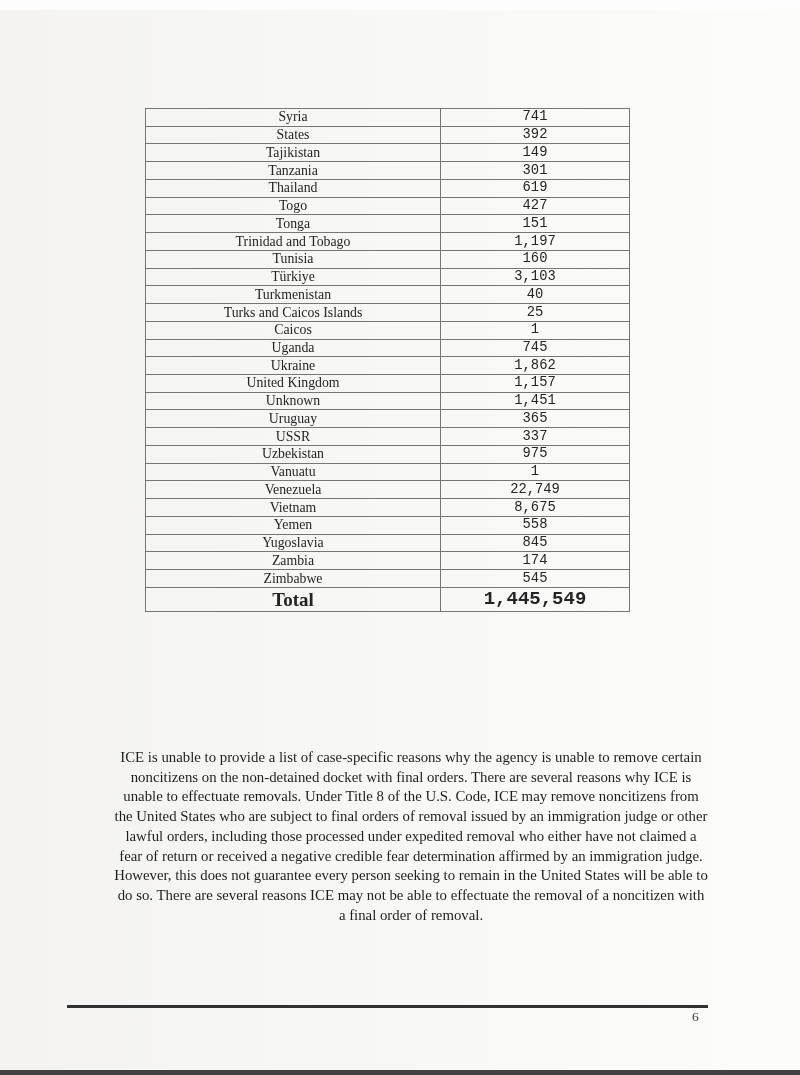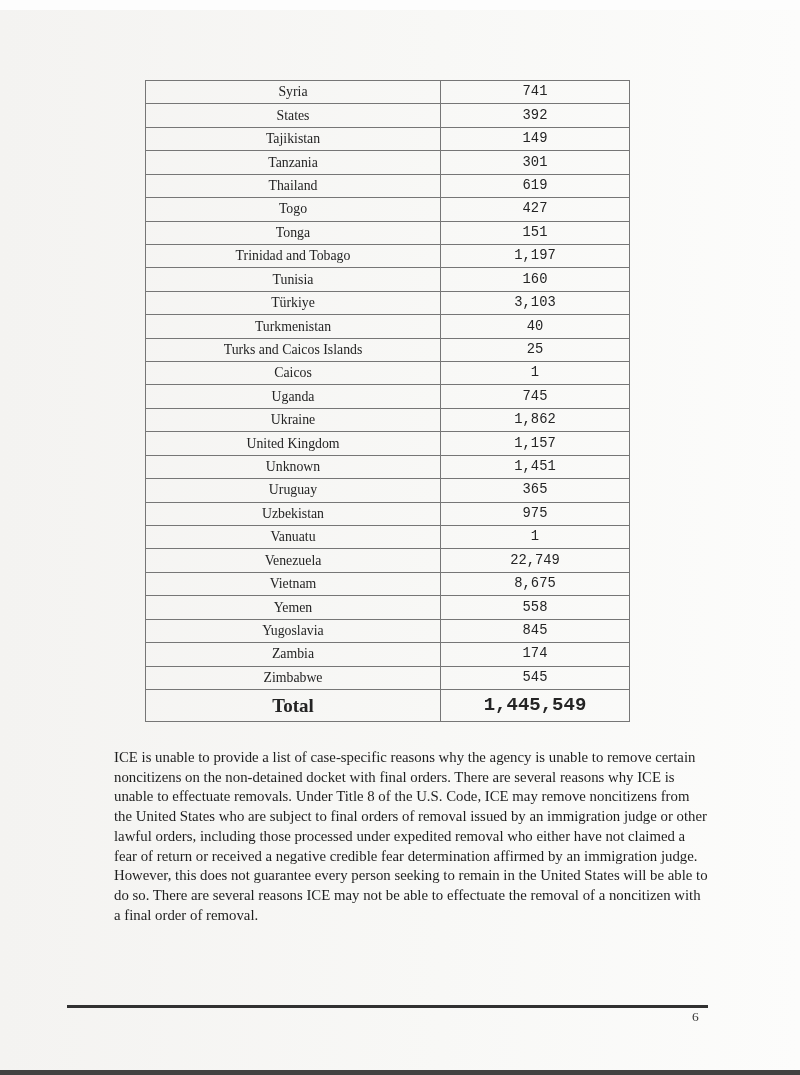--- a/index.html
+++ b/index.html
@@ -19,23 +19,23 @@
   
   .scan-top {
     position: absolute;
     top: 0; left: 0; right: 0;
     height: 10px;
     background: #fdfdfd;
   }
   table.country-table {
     position: absolute;
     left: 145px;
-    top: 80px;
+    top: 108px;
     width: 482px;
-    height: 642px;
+    height: 504px;
     border-collapse: collapse;
     table-layout: fixed;
     font-size: 13.8px;
     color: #242424;
   }
   table.country-table td {
     border: 1px solid #767676;
     text-align: center;
     vertical-align: middle;
     padding: 0;
@@ -52,21 +52,21 @@
     font-weight: bold;
     font-size: 19px;
   }
   .body-paragraph {
     position: absolute;
     left: 114px;
     top: 748px;
     width: 594px;
     font-size: 14.8px;
     line-height: 19.7px;
-    text-align: left;
+    text-align: center;
     color: #1e1e1e;
   }
   .footer-rule {
     position: absolute;
     left: 67px;
     top: 1005px;
     width: 641px;
     height: 2.5px;
     background: #313131;
   }
@@ -161,20 +161,24 @@
       </tr>
         <tr>
         <td class="col-country">Unknown</td>
         <td class="col-count">1,451</td>
       </tr>
         <tr>
         <td class="col-country">Uruguay</td>
         <td class="col-count">365</td>
       </tr>
         <tr>
+        <td class="col-country">USSR</td>
+        <td class="col-count">337</td>
+      </tr>
+        <tr>
         <td class="col-country">Uzbekistan</td>
         <td class="col-count">975</td>
       </tr>
         <tr>
         <td class="col-country">Vanuatu</td>
         <td class="col-count">1</td>
       </tr>
         <tr>
         <td class="col-country">Venezuela</td>
         <td class="col-count">22,749</td>

